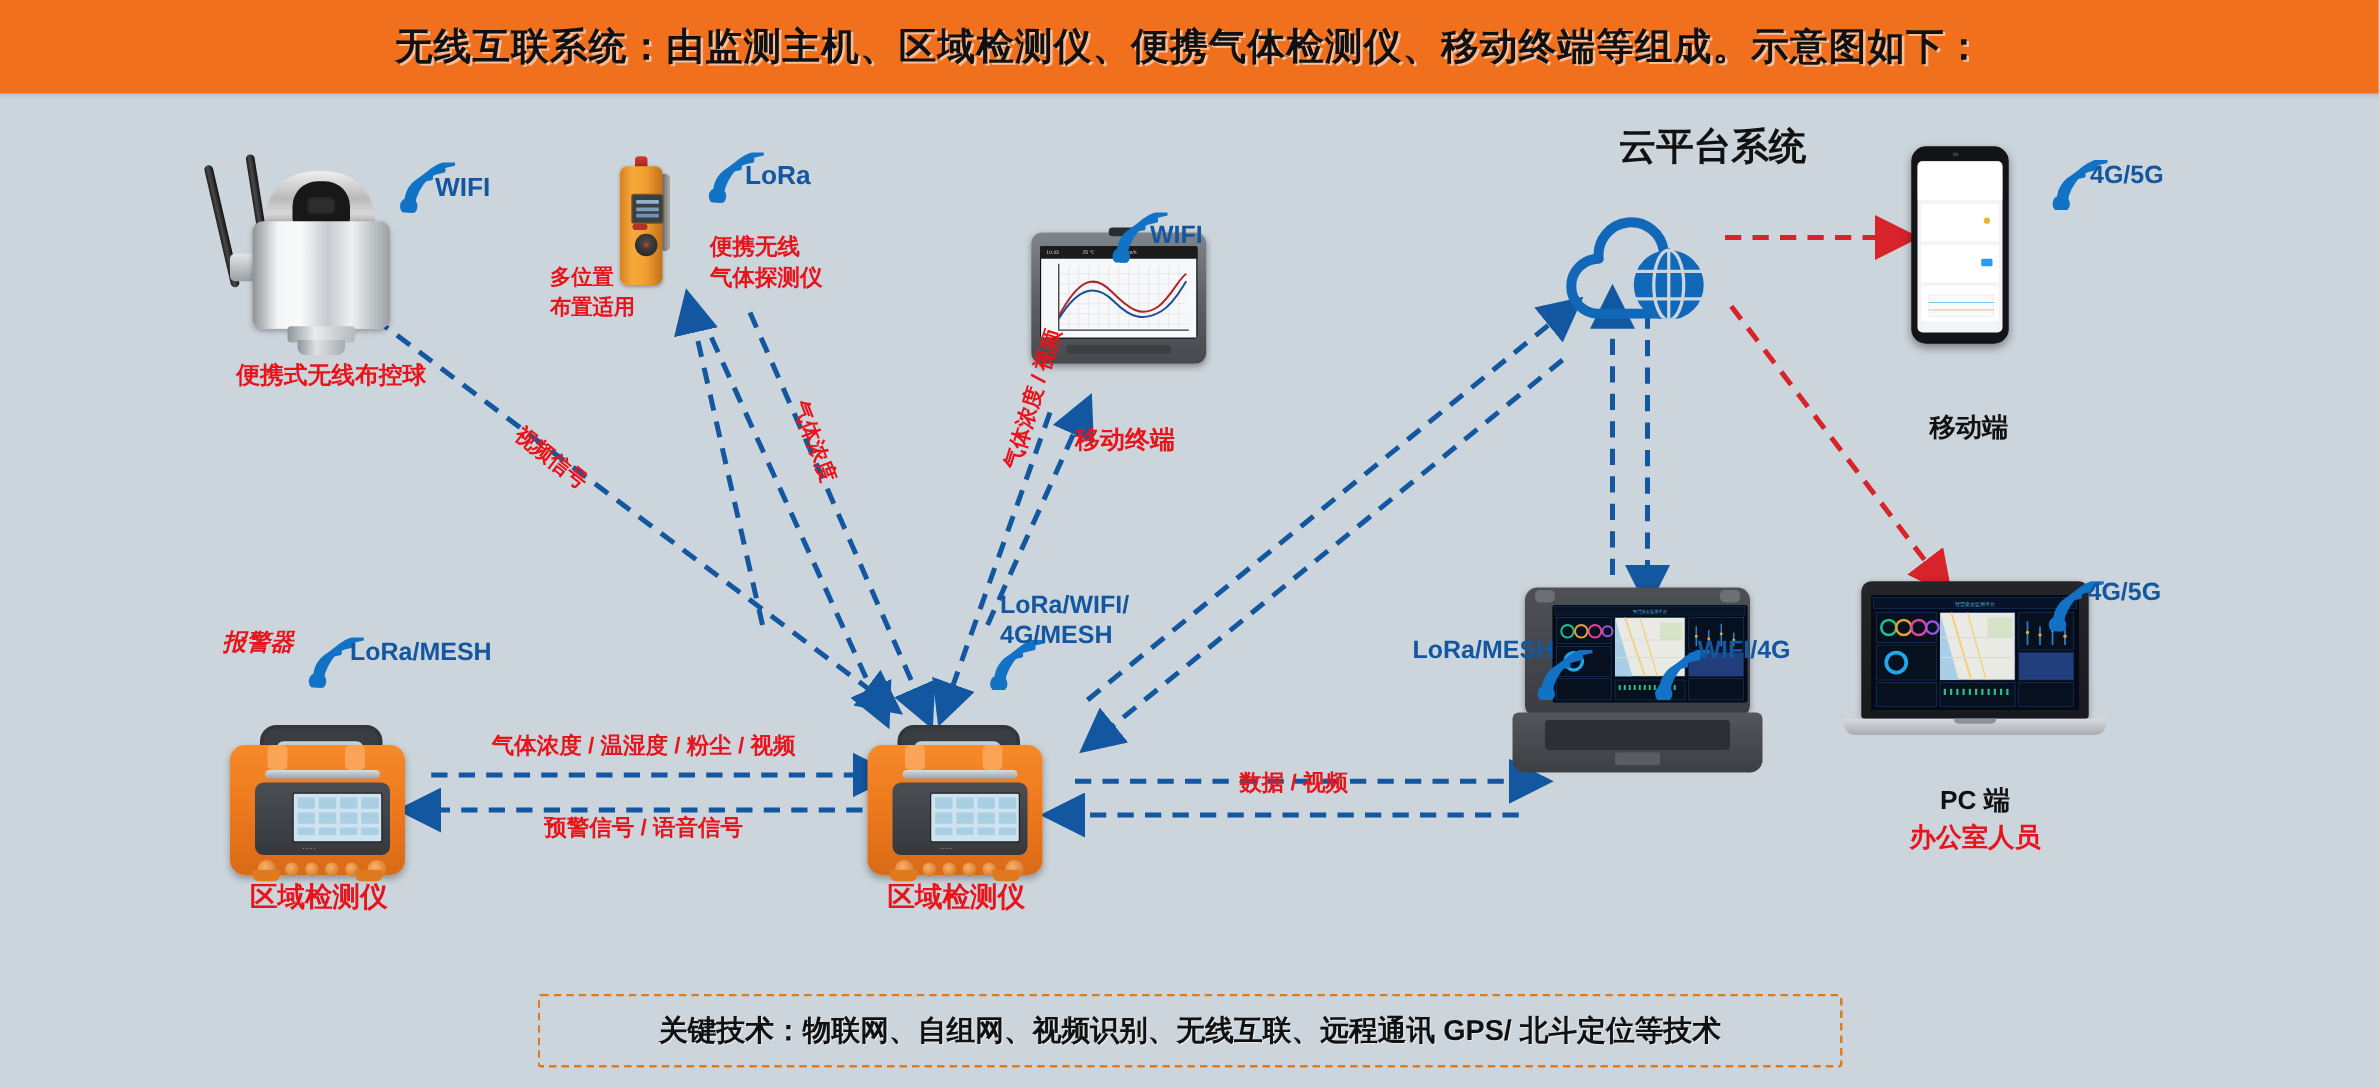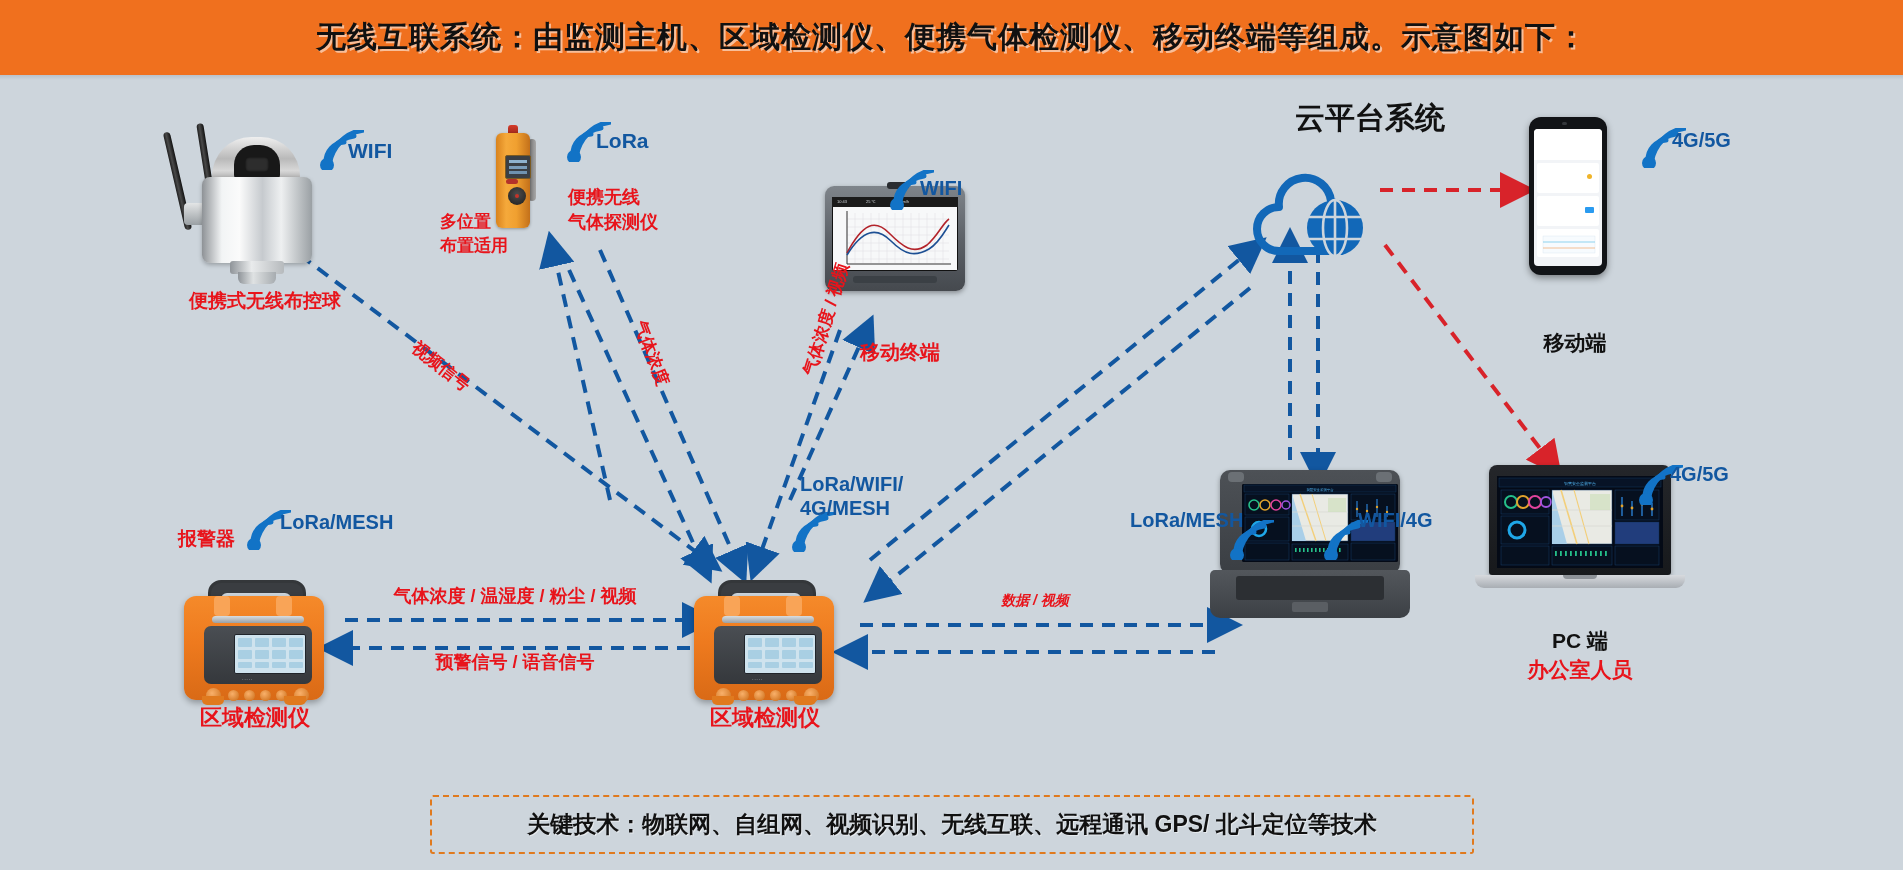--- a/index.html
+++ b/index.html
@@ -343,21 +343,21 @@
     <svg viewBox="0 0 46 40">
         <g fill="none" stroke="#1273c6" stroke-width="5" stroke-linecap="round">
       <path d="M8,32 A20,20 0 0 1 26,12"></path>
           <path d="M10,40 A30,30 0 0 1 36,6"></path>
           <path d="M12,48 A40,40 0 0 1 46,0"></path>
         </g>
       <circle cx="9" cy="35" r="7" fill="#1273c6"></circle>
       </svg>
   </div>
   <div class="lbl lbl-blue" style="left:280px;top:510px;font-size:20px;">LoRa/MESH</div>
-  <div class="lbl lbl-red" style="left:178px;top:528px;font-size:19px;">报警器</div>
+  <div class="lbl lbl-red" style="left:178px;top:504px;font-size:19px;font-style:italic;">报警器</div>
   <div class="lbl lbl-red c" style="left:160px;top:705px;width:190px;font-size:22px;">区域检测仪</div>
 
   <div class="ad" style="left:690px;top:580px;">
     <div class="ad-handle"></div>
     <div class="ad-case">
       <div class="ad-vent"></div>
       <div class="ad-face">
         <div class="ad-disp">
           <div class="ad-cell" style="left:3px;top:3px;"></div>
             <div class="ad-cell" style="left:20px;top:3px;"></div>
@@ -603,19 +603,19 @@
   </div>
   <div class="lbl lbl-blue" style="left:1670px;top:462px;font-size:20px;">4G/5G</div>
   <div class="lbl lbl-blk c" style="left:1465px;top:628px;width:230px;font-size:21px;">PC 端</div>
   <div class="lbl lbl-red c" style="left:1465px;top:658px;width:230px;font-size:21px;font-family:Liberation Serif, serif;">办公室人员</div>
 
   <div class="lbl lbl-red rot" style="left:420px;top:338px;font-size:17px;transform:rotate(38deg);">视频信号</div>
   <div class="lbl lbl-red rot" style="left:648px;top:318px;font-size:17px;transform:rotate(69deg);">气体浓度</div>
   <div class="lbl lbl-red rot" style="left:800px;top:372px;font-size:17px;transform:rotate(-73deg);">气体浓度 / 视频</div>
   <div class="lbl lbl-red c" style="left:355px;top:586px;width:320px;font-size:18px;">气体浓度 / 温湿度 / 粉尘 / 视频</div>
   <div class="lbl lbl-red c" style="left:375px;top:652px;width:280px;font-size:18px;">预警信号 / 语音信号</div>
-  <div class="lbl lbl-red c" style="left:920px;top:592px;width:230px;font-size:14px;font-style:italic;">数据 / 视频</div>
+  <div class="lbl lbl-red c" style="left:920px;top:616px;width:230px;font-size:18px;">数据 / 视频</div>
 
   <div class="keybox">
     <div class="keybox-txt">关键技术：物联网、自组网、视频识别、无线互联、远程通讯 GPS/ 北斗定位等技术</div>
   </div>
 
 </div>
 
 </body></html>

